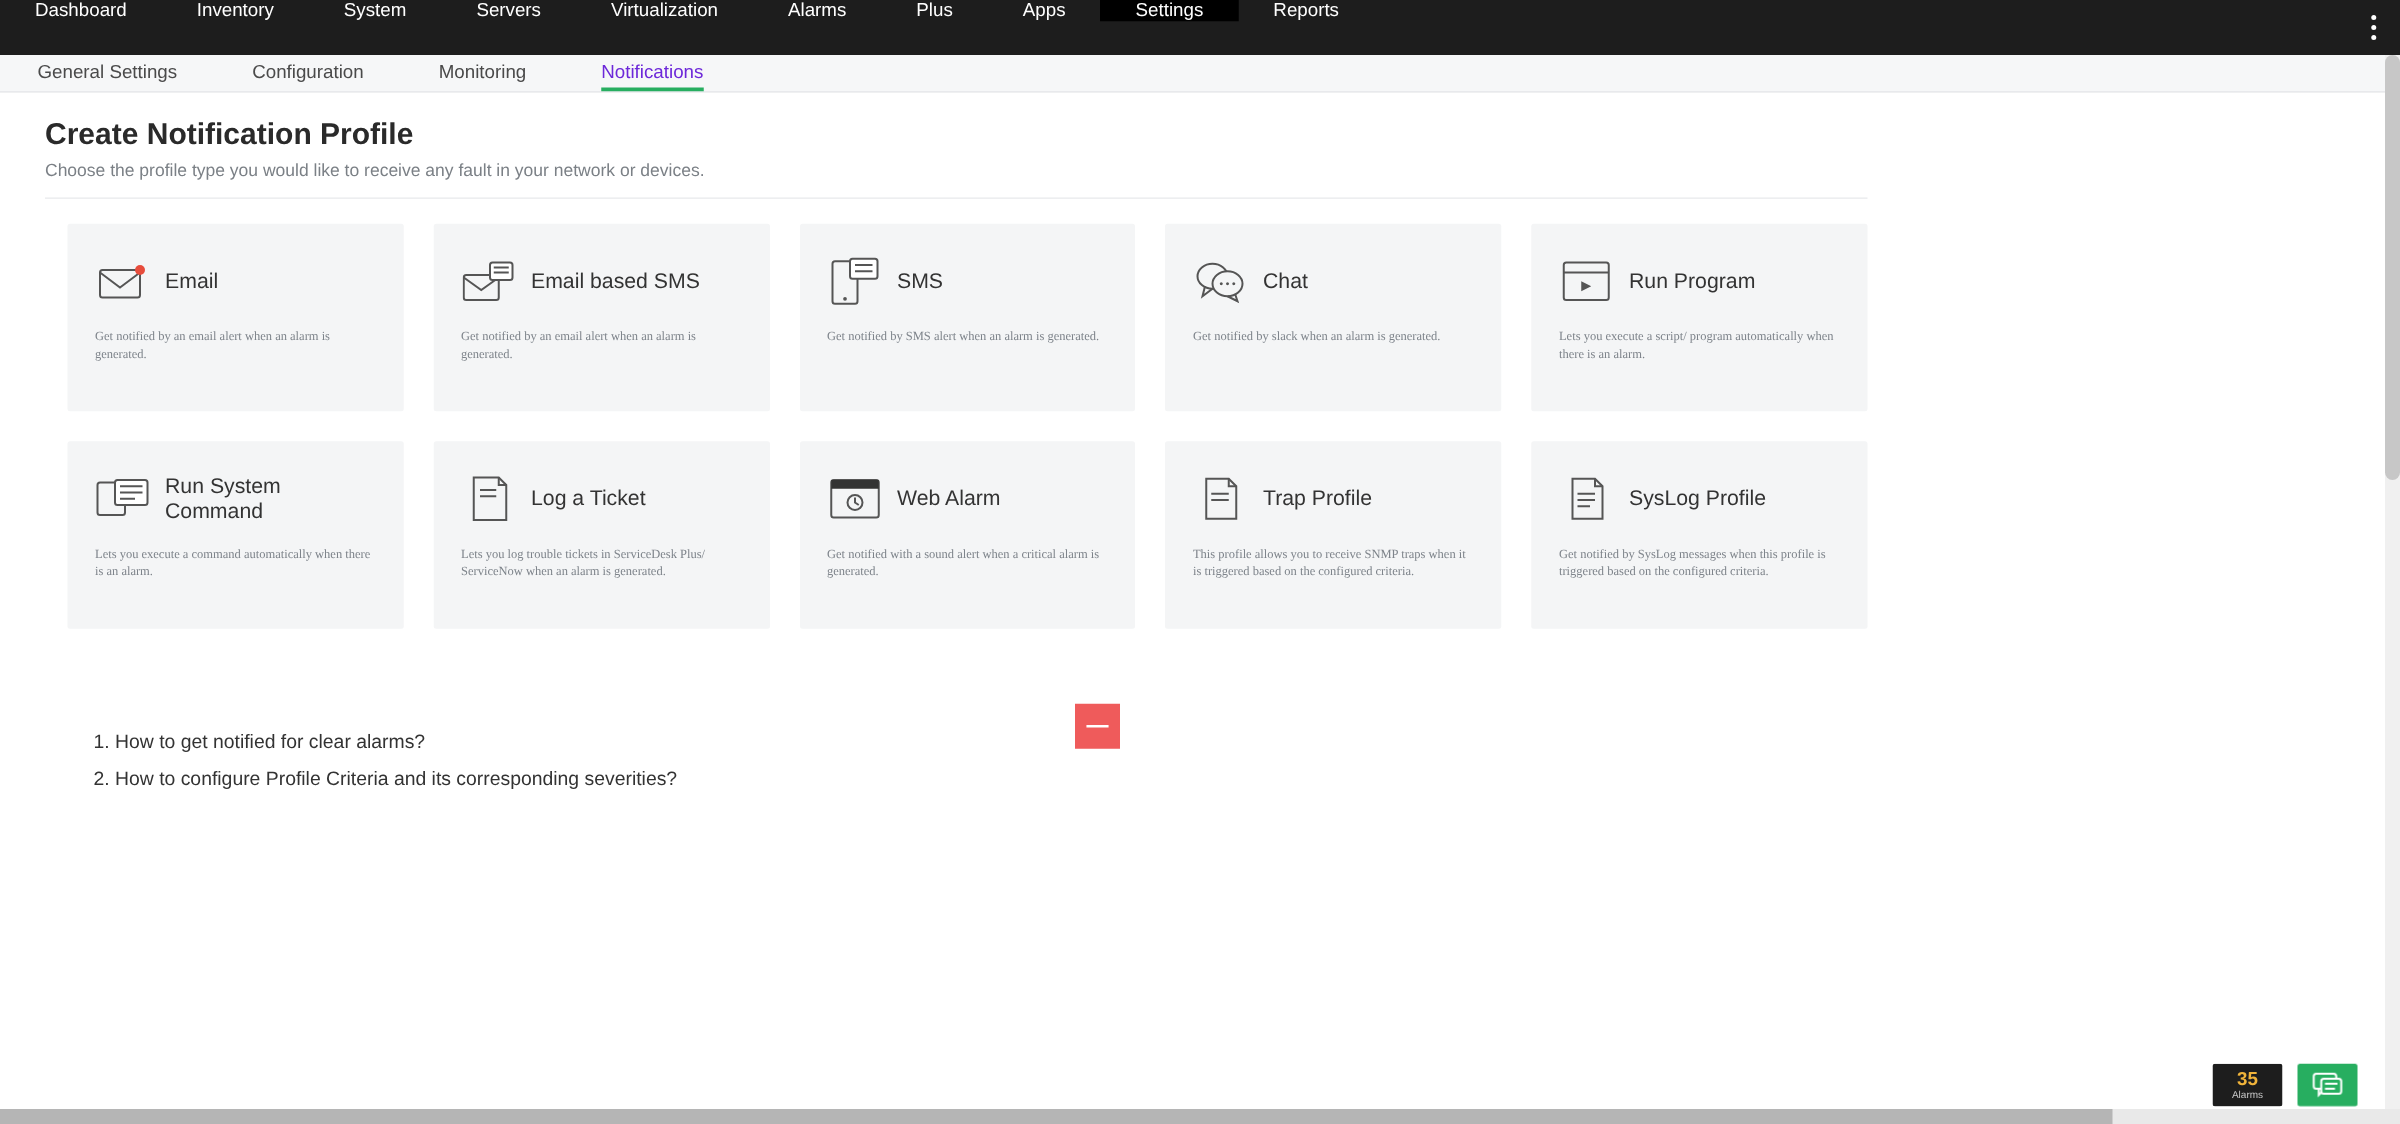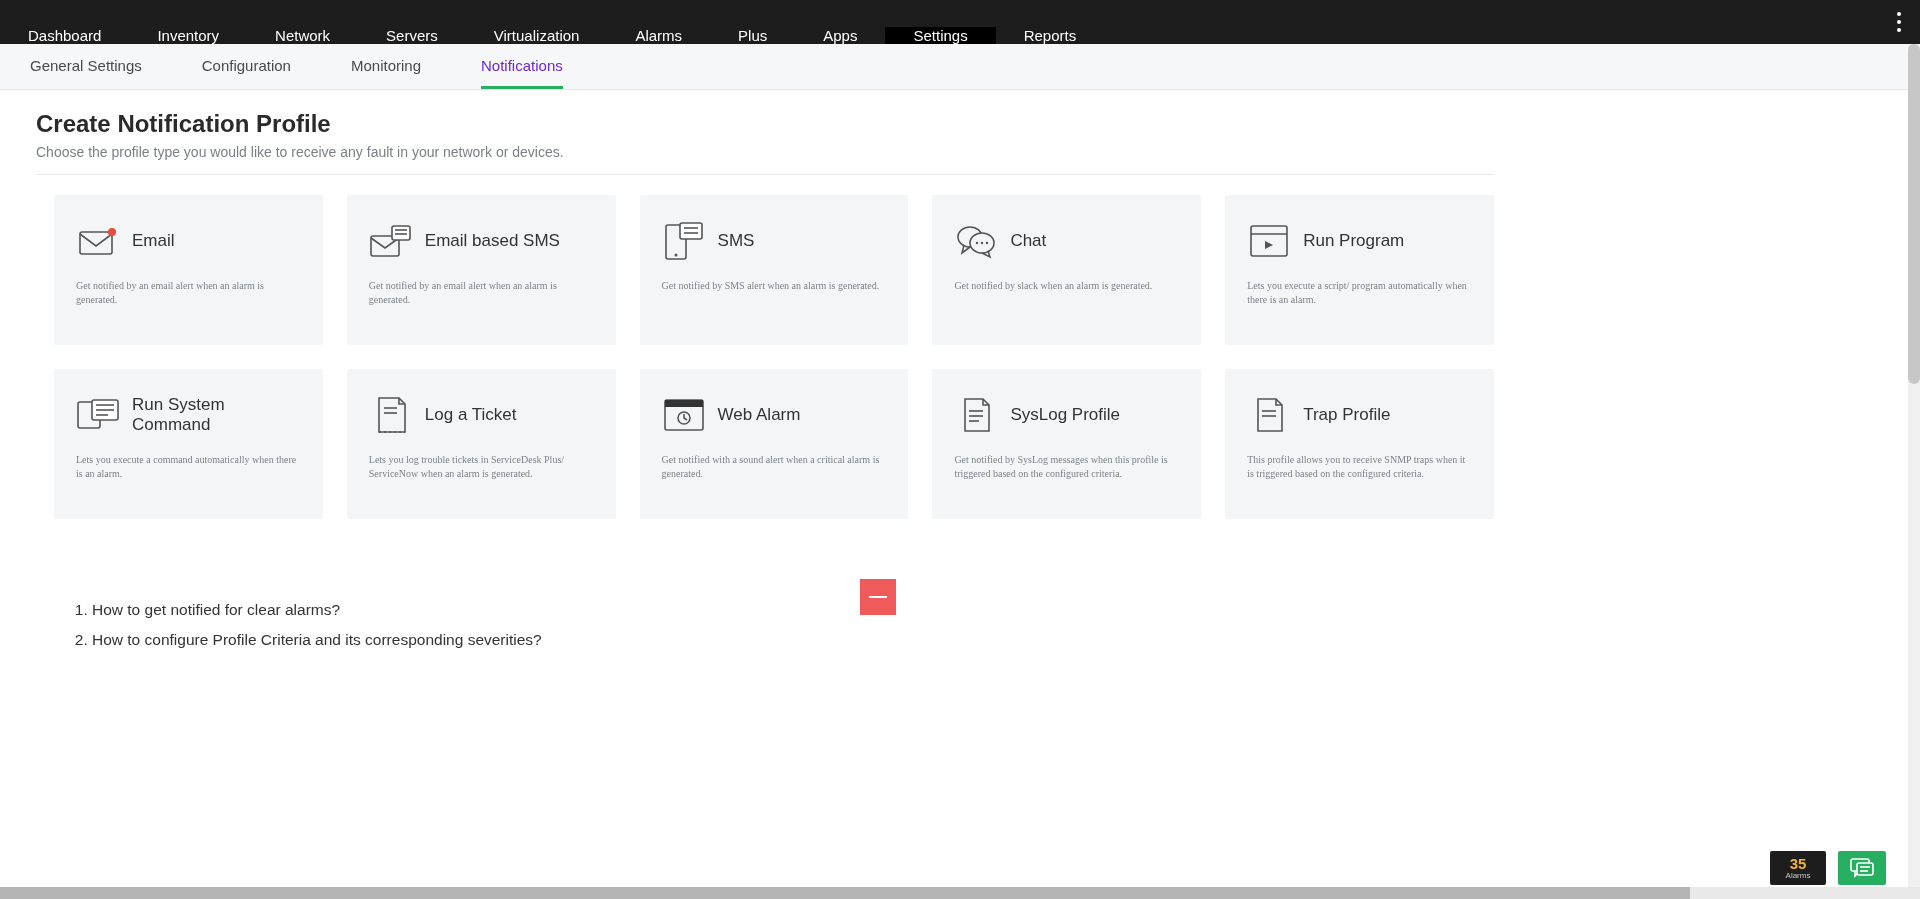--- a/index.html
+++ b/index.html
@@ -7,21 +7,21 @@
     font-family: "Segoe UI", "Helvetica Neue", Arial, sans-serif;
     background: #fff;
     color: #333;
     overflow-x: hidden;
   }
   
   .topnav {
     background: #1d1d1d;
     height: 44px;
     display: flex;
-    align-items: flex-end;
+    align-items: flex-start;
     position: relative;
   }
   .topnav-item {
     color: #fff;
     font-size: 15px;
     display: flex;
     align-items: center;
     padding: 0 28px;
     cursor: pointer;
     white-space: nowrap;
@@ -35,21 +35,21 @@
     display: flex;
     align-items: center;
     cursor: pointer;
   }
   .kebab svg { fill: #fff; }
 
   
   .subnav {
     background: #f6f7f8;
     border-bottom: 1px solid #e3e5e7;
-    height: 46px;
+    height: 30px;
     display: flex;
     align-items: stretch;
     padding: 0 30px;
     gap: 60px;
   }
   .subnav-item {
     color: #4a4a4a;
     font-size: 15px;
     display: flex;
     align-items: center;
@@ -240,21 +240,21 @@
 <body>
 
 <div class="topnav">
   <div class="topnav-item">
       <span>Dashboard</span>
     </div>
   <div class="topnav-item">
       <span>Inventory</span>
     </div>
   <div class="topnav-item">
-      <span>Network</span>
+      <span>System</span>
     </div>
   <div class="topnav-item">
       <span>Servers</span>
     </div>
   <div class="topnav-item">
       <span>Virtualization</span>
     </div>
   <div class="topnav-item">
       <span>Alarms</span>
     </div>
@@ -428,41 +428,41 @@
     </div>
 
     <div class="card">
       <div class="card-head">
         <div class="card-icon">
           <svg width="30" height="36" viewBox="0 0 30 36">
               <path d="M4 2 L22 2 L28 8 L28 34 L4 34 Z"></path>
               <path d="M22 2 L22 8 L28 8"></path>
               <line x1="8" y1="14" x2="22" y2="14"></line>
               <line x1="8" y1="19" x2="22" y2="19"></line>
-              <line x1="8" y1="24" x2="18" y2="24"></line>
-            </svg>
-        </div>
-        <div class="card-title">SysLog Profile</div>
-      </div>
-      <div class="card-desc">Get notified by SysLog messages when this profile is triggered based on the configured criteria.</div>
+            </svg>
+        </div>
+        <div class="card-title">Trap Profile</div>
+      </div>
+      <div class="card-desc">This profile allows you to receive SNMP traps when it is triggered based on the configured criteria.</div>
     </div>
 
     <div class="card">
       <div class="card-head">
         <div class="card-icon">
           <svg width="30" height="36" viewBox="0 0 30 36">
               <path d="M4 2 L22 2 L28 8 L28 34 L4 34 Z"></path>
               <path d="M22 2 L22 8 L28 8"></path>
               <line x1="8" y1="14" x2="22" y2="14"></line>
               <line x1="8" y1="19" x2="22" y2="19"></line>
-            </svg>
-        </div>
-        <div class="card-title">Trap Profile</div>
-      </div>
-      <div class="card-desc">This profile allows you to receive SNMP traps when it is triggered based on the configured criteria.</div>
+              <line x1="8" y1="24" x2="18" y2="24"></line>
+            </svg>
+        </div>
+        <div class="card-title">SysLog Profile</div>
+      </div>
+      <div class="card-desc">Get notified by SysLog messages when this profile is triggered based on the configured criteria.</div>
     </div>
 
   </div>
 
   <div class="help-section">
     <div class="collapse-btn">
       <svg width="18" height="4" viewBox="0 0 18 4">
           <line x1="0" y1="2" x2="18" y2="2"></line>
         </svg>
     </div>

